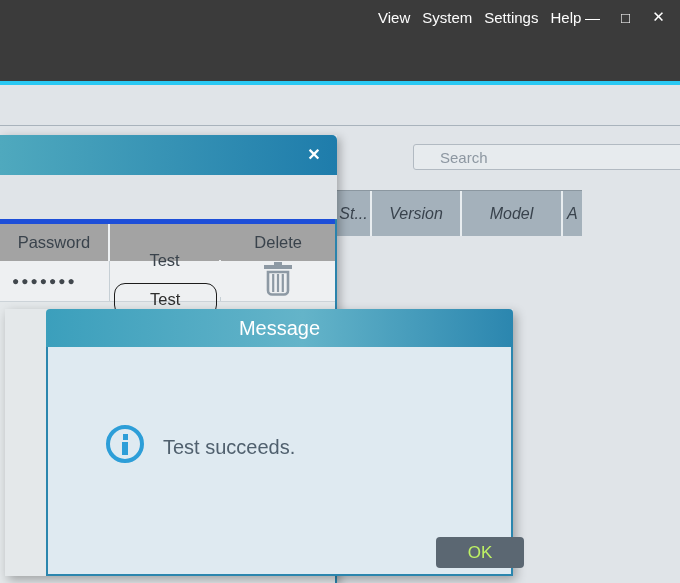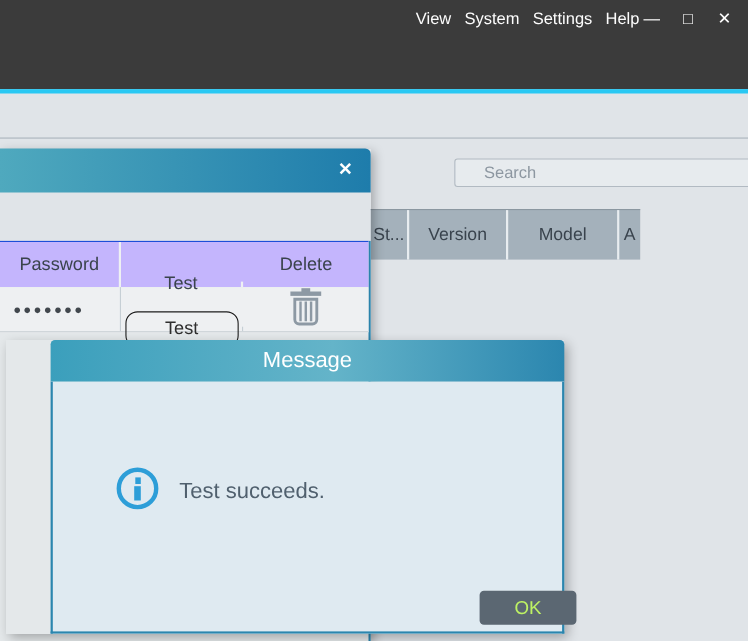--- a/index.html
+++ b/index.html
@@ -15,30 +15,30 @@
   .win-btn { width:33px; height:24px; display:flex; align-items:center; justify-content:center; font-size:15px; }
   .accent-line { position:absolute; top:81px; left:0; width:680px; height:4px; background:#29c8f3; }
   .top-divider { position:absolute; top:125px; left:0; width:680px; height:1px; background:#a9b3bc; }
 
   
   .search-box { position:absolute; left:413px; top:144px; width:302px; height:26px; border:1px solid #b2bac2; border-radius:3px; background:#e7ebee; z-index:1;padding-left:16px; }
   .search-box input { width:100%; height:100%; border:none; outline:none; background:transparent; padding:0 28px 0 10px; font-size:15px; color:#3a434d; font-family:"Liberation Sans",sans-serif; }
   .search-box input::placeholder { color:#8d97a1; }
   .search-icon { position:absolute; right:5px; top:2px; }
   .device-header { position:absolute; left:337px; top:190px; height:46px; display:flex; background:#a4b1bb; border-top:1px solid #8b97a0; z-index:1; }
-  .dh-cell { display:flex; align-items:center; justify-content:center; font-size:16px; color:#39434d; border-right:2px solid #e8edf0; overflow:hidden; white-space:nowrap; }
+  .dh-cell { display:flex; align-items:center; justify-content:center; font-size:16px; color:#39434d; border-right:2px solid #e8edf0; overflow:hidden; white-space:nowrap;font-style:italic; }
   .dh-cell:last-child { border-right:none; justify-content:flex-start; padding-left:4px; }
 
   
   .edit-dialog { position:absolute; left:0; top:135px; width:337px; height:448px; z-index:2; box-shadow:3px 3px 9px rgba(0,0,0,0.28); }
   .edit-header { height:40px; background:linear-gradient(to right,#4fa9be,#1e7cab); border-top-right-radius:5px; position:relative; }
   .edit-close { position:absolute; right:12px; top:8px; width:22px; height:22px; color:#fff; font-size:16px; font-weight:bold; display:flex; align-items:center; justify-content:center; cursor:default; }
   .edit-body { height:408px; background:#e4e8ea; border-right:2px solid #2a83ac; }
   .edit-table { margin-top:44px; width:335px; }
-  .et-head { height:42px; display:flex; background:#c4b5fd; border-top:1px solid #1d4ed8; }
+  .et-head { height:42px; display:flex; background:#a3a3a3; border-top:5px solid #1d4ed8; }
   .et-hcell { display:flex; align-items:center; justify-content:center; font-size:16.5px; color:#3a434c; border-right:2px solid #eef1f3; }
   .et-hcell:last-child { border-right:none;text-align:right; }
   .et-row { height:41px; display:flex; background:#eef0f2; border-bottom:1px solid #ccd3d8; }
   .et-cell { display:flex; align-items:center; justify-content:center; border-right:1px solid #c6cfd5; }
   .et-cell:last-child { border-right:none; }
   .c1 { width:111px; } .c2 { width:113px;margin-top:36px; } .c3 { width:115px; }
   .pwd { justify-content:flex-start; padding-left:12px; font-size:12px; letter-spacing:2px; color:#41474d; }
   .test-btn { width:103px; height:33px; border:1px solid #1c1c1c; border-radius:11px; background:transparent; font-size:16.5px; color:#2e2e2e; font-family:"Liberation Sans",sans-serif; cursor:default; }
 
   

